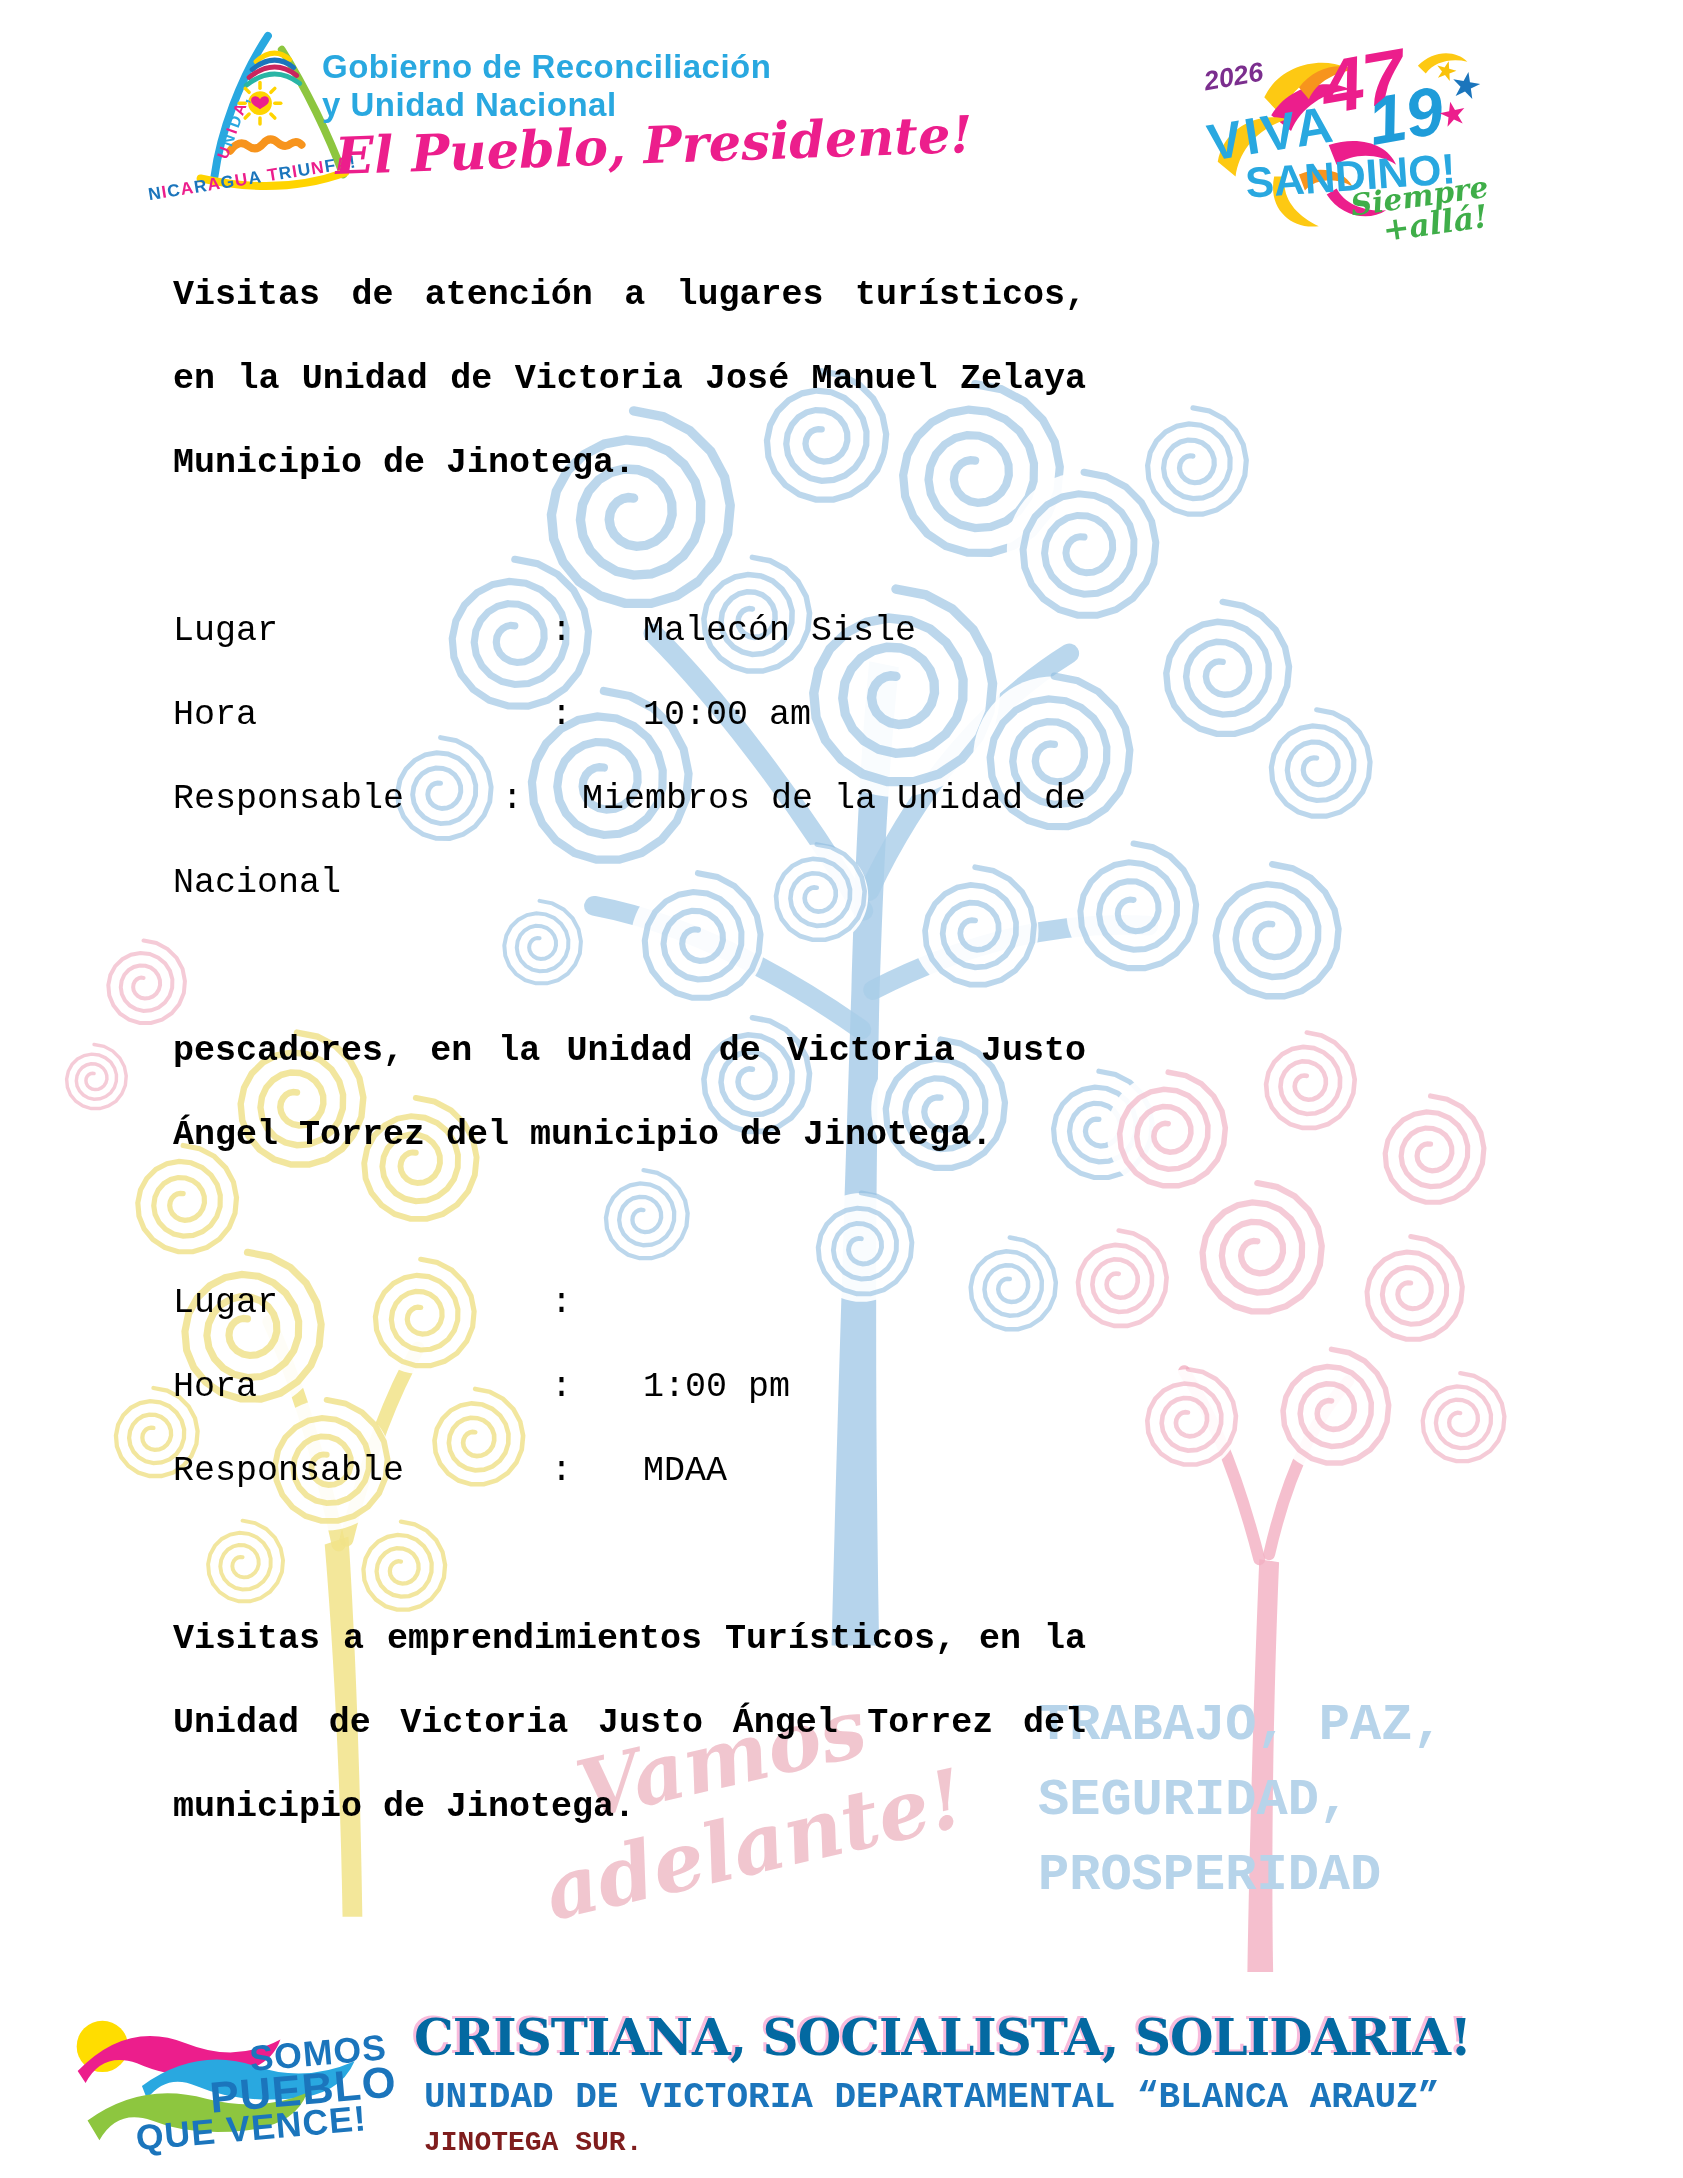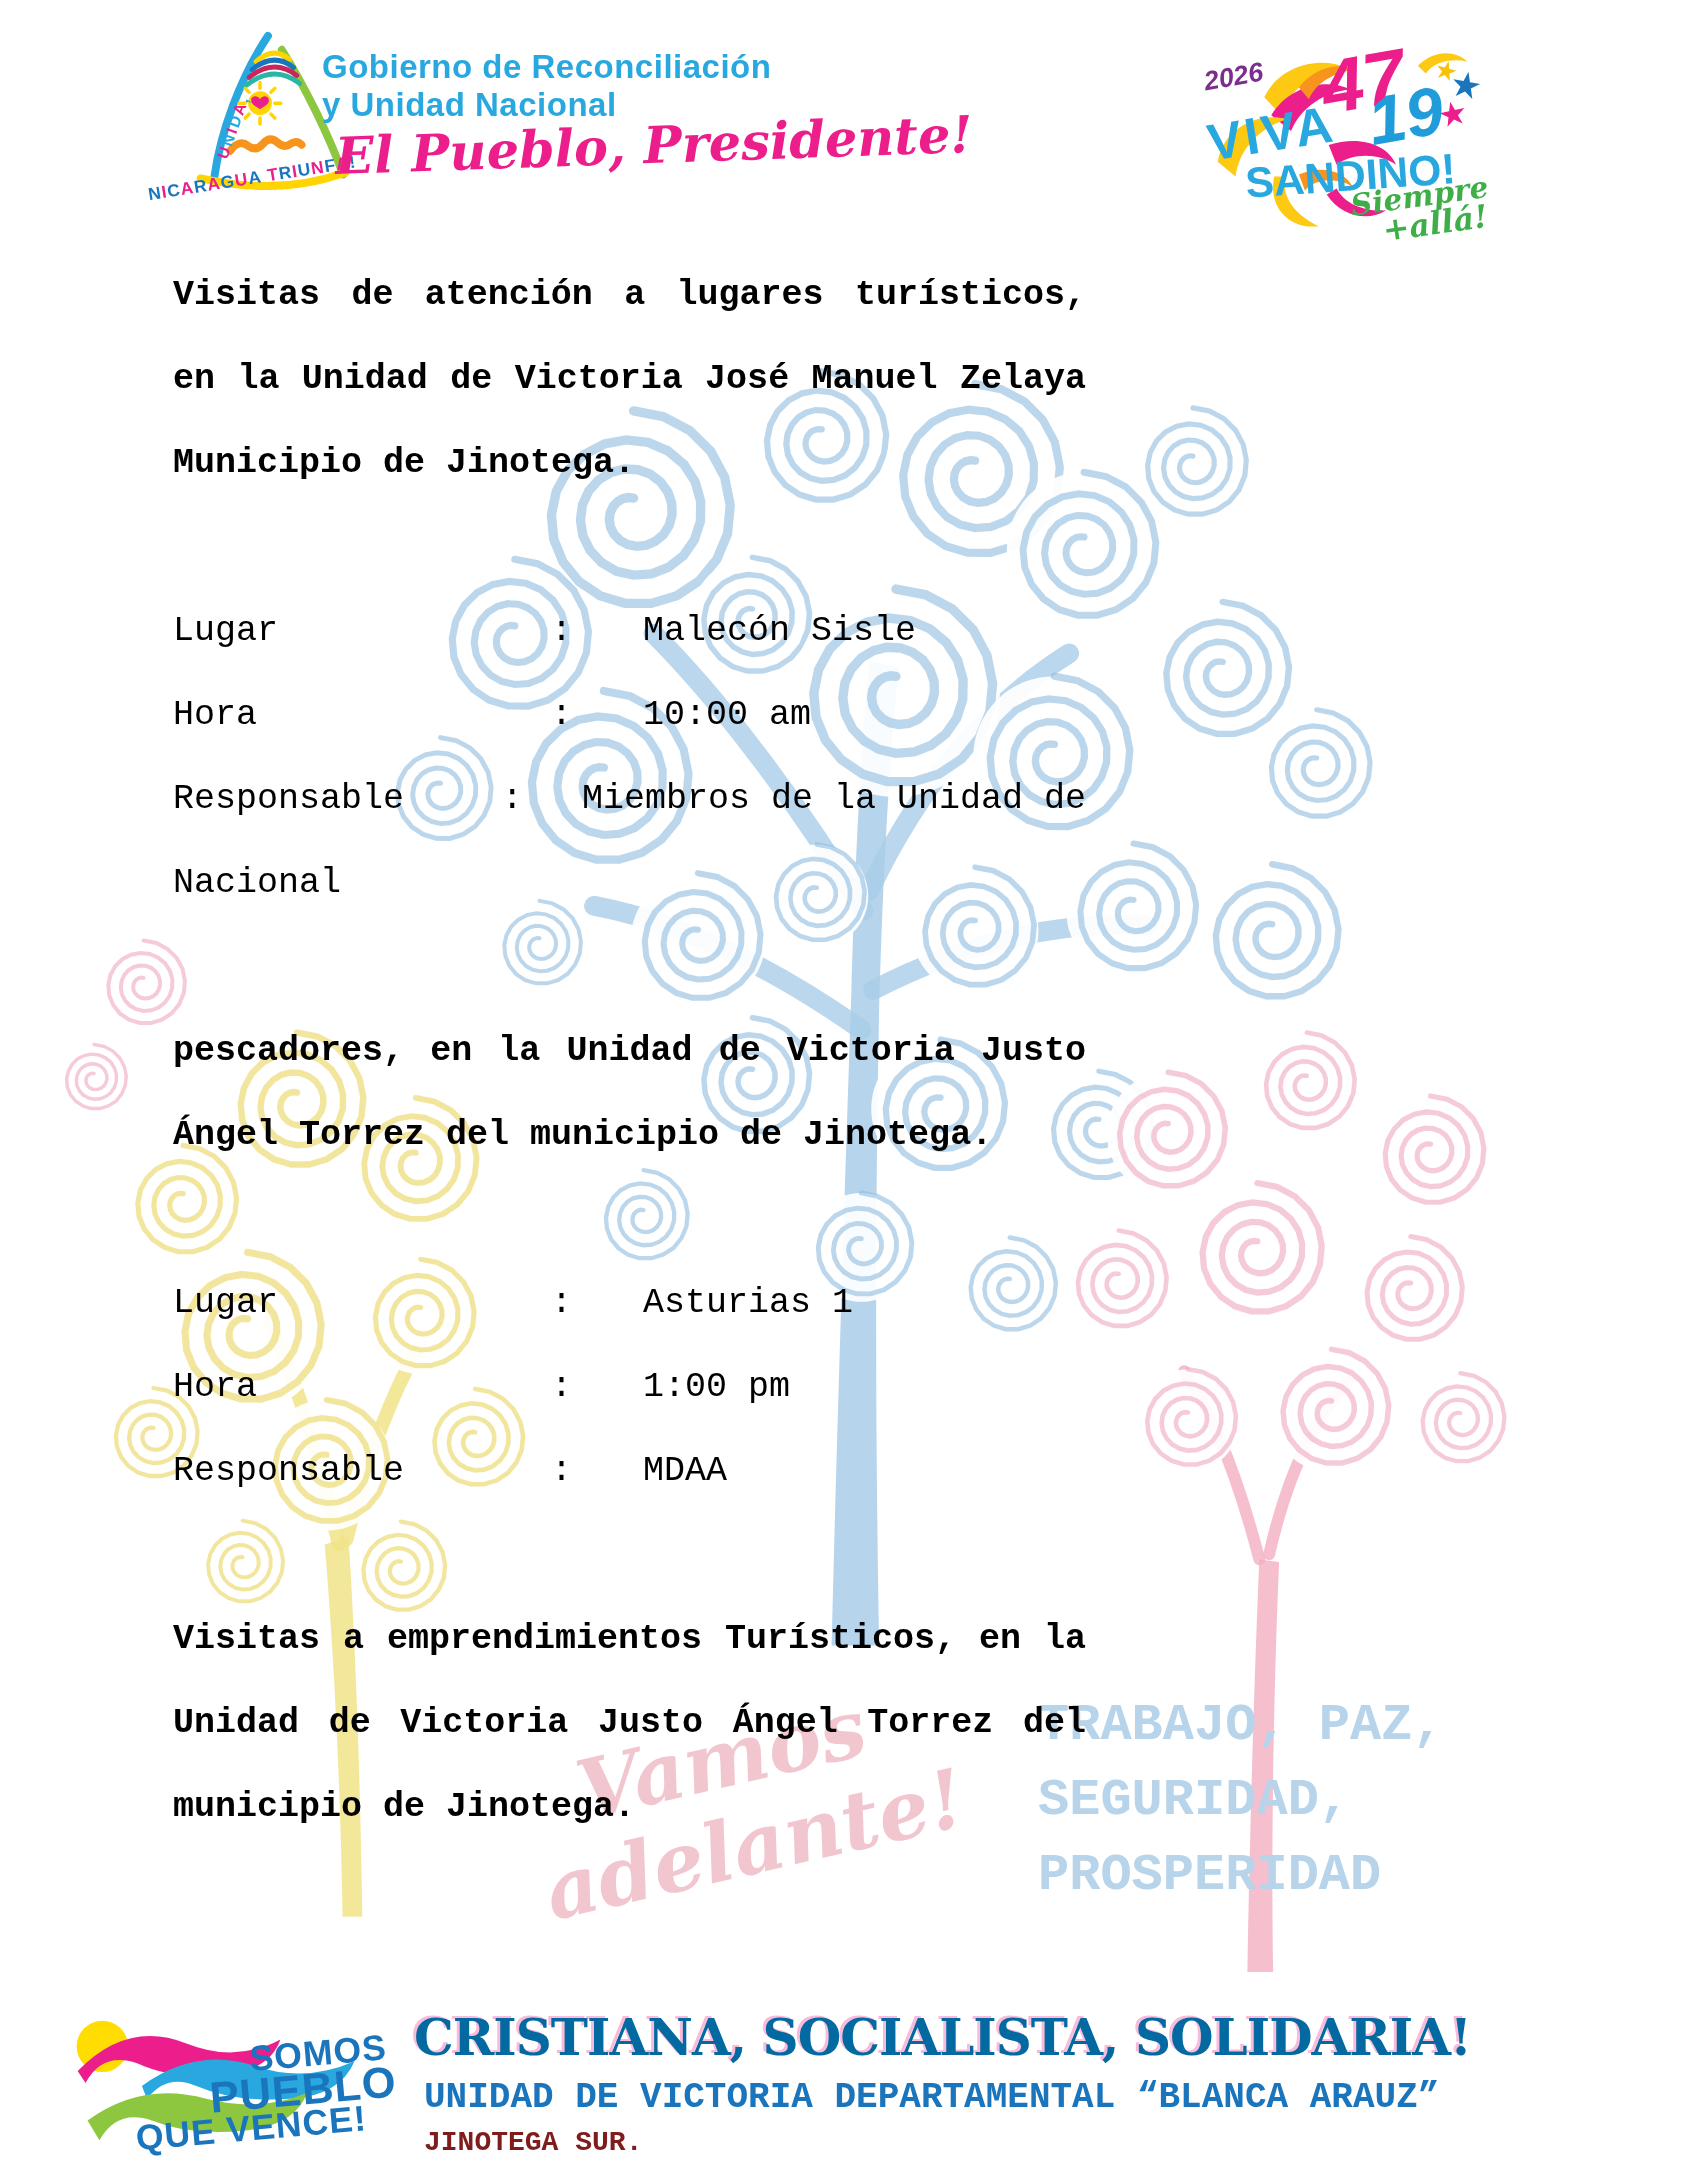--- a/index.html
+++ b/index.html
@@ -252,21 +252,20 @@
     <div class="ln">Nacional</div>
     <div class="ln blank"></div>
 
     <div class="ln bold j">pescadores, en la Unidad de Victoria Justo</div>
     <div class="ln bold">Ángel Torrez del municipio de Jinotega.</div>
     <div class="ln blank"></div>
 
     <div class="ln sched">
       <span class="lbl">Lugar</span>
       <span class="col">:</span>
-      <span class="val">Asturias 1</span>
     </div>
     <div class="ln sched">
       <span class="lbl">Hora</span>
       <span class="col">:</span>
       <span class="val">1:00 pm</span>
     </div>
     <div class="ln sched">
       <span class="lbl">Responsable</span>
       <span class="col">:</span>
       <span class="val">MDAA</span>

